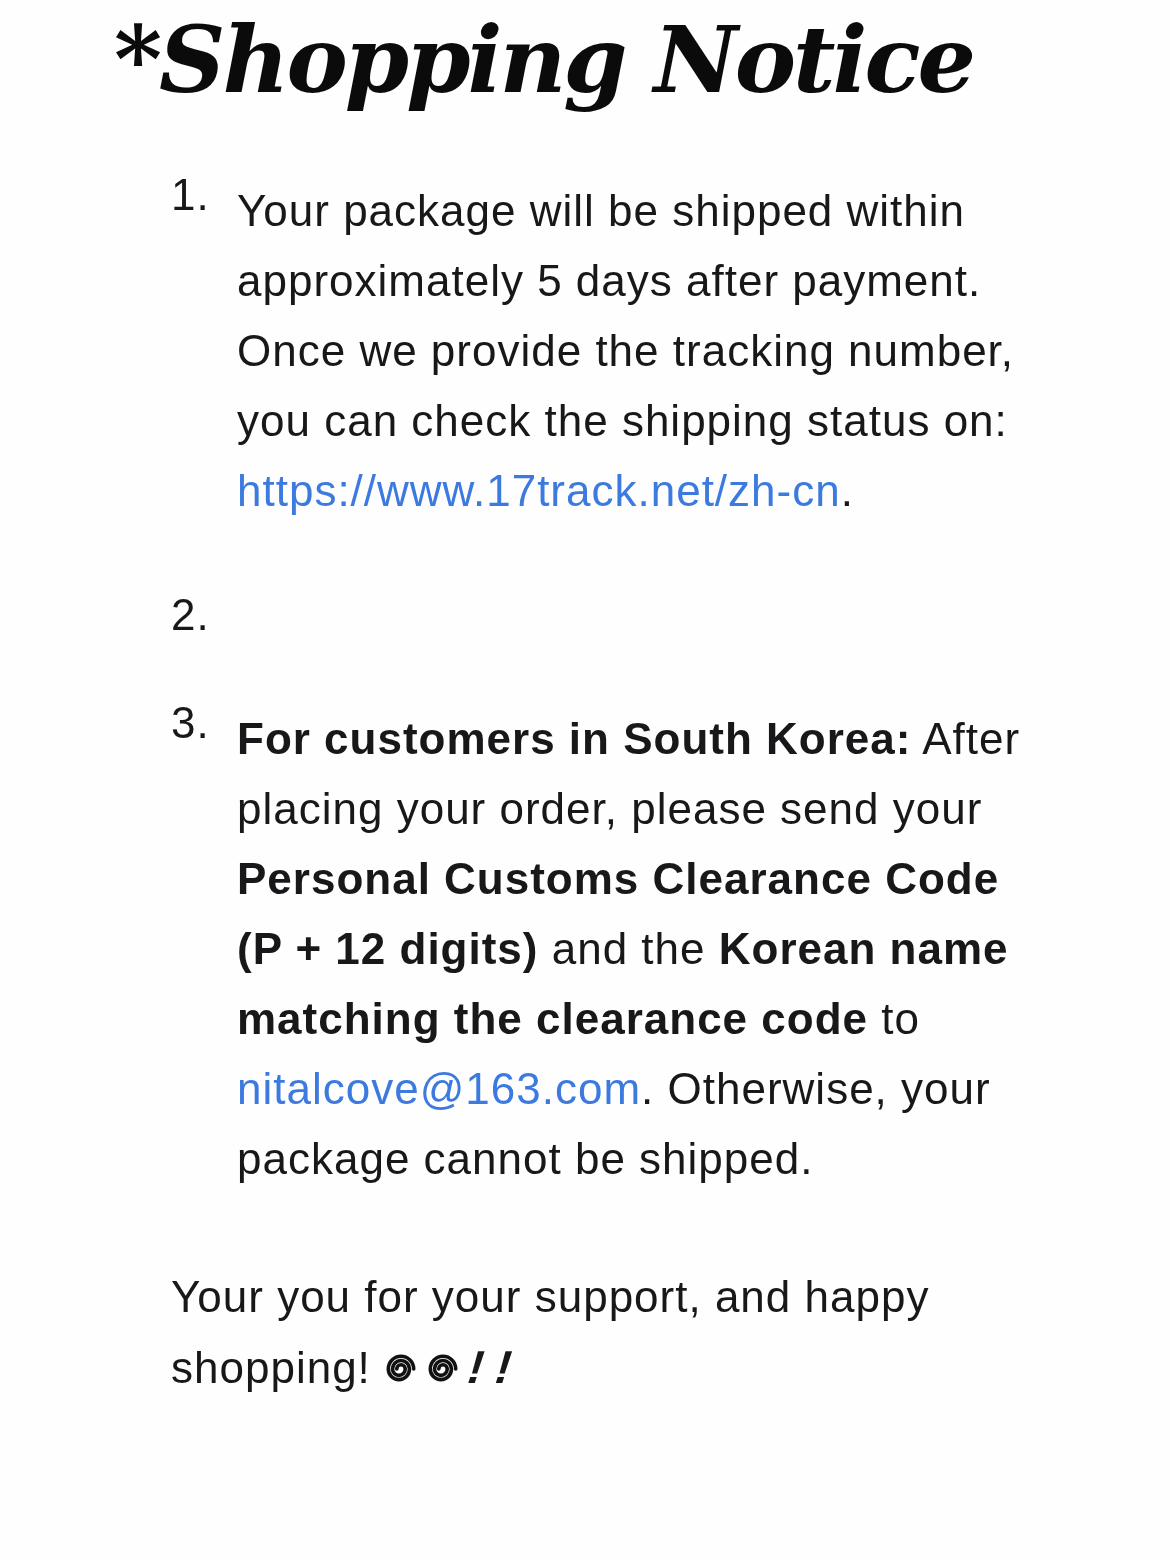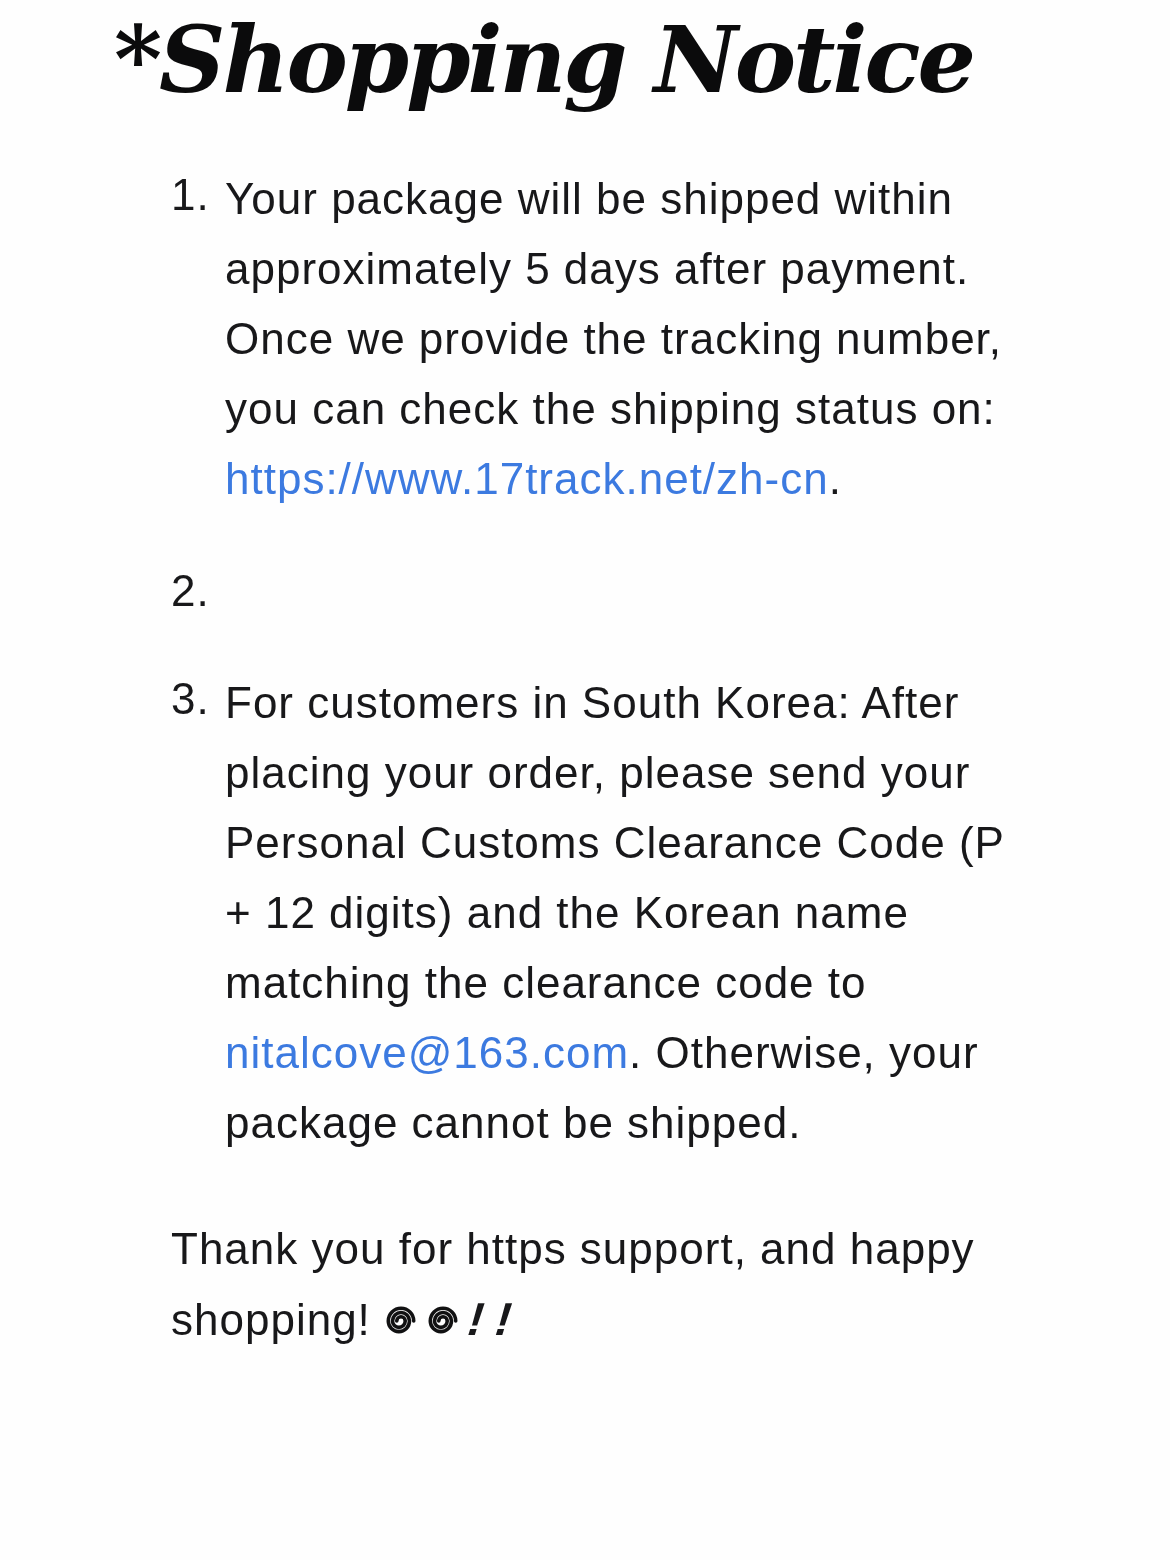--- a/index.html
+++ b/index.html
@@ -33,27 +33,27 @@
     margin-bottom: 38px;
   }
   .num {
     flex: none;
     width: 50px;
     font-size: 44px;
     line-height: 70px;
     letter-spacing: 1px;
   }
   .txt {
-    margin: 4px;
+    margin: 16px;
     width: 790px;
     font-size: 44px;
     line-height: 70px;
     letter-spacing: 1px;
   }
-  .bold { font-weight: 400; }
+  .bold { font-weight: 700; }
   .link { color: #3c7ae0; text-decoration: none; cursor: pointer; }
   .email { font-weight: 400; }
   .closing {
     margin: 52px 0 0 155px;
     width: 880px;
     font-size: 44px;
     line-height: 70px;
     letter-spacing: 1px;
   }
   .spiral {
@@ -89,19 +89,19 @@
       <span class="num">2.</span>
     </div>
 
     <div class="item">
       <span class="num">3.</span>
       <p class="txt"><span class="bold">For customers in South Korea:</span><span> After placing your order, please send your </span><span class="bold">Personal Customs Clearance Code (P + 12 digits)</span><span> and the </span><span class="bold">Korean name matching the clearance code</span><span> to </span><a class="link email">nitalcove@163.com</a><span>. Otherwise, your package cannot be shipped.</span></p>
     </div>
 
   </div>
 
-  <p class="closing"><span>Thank you for https support, and happy shopping!</span><svg class="spiral" viewBox="10.5 11.5 17 17" xmlns="http://www.w3.org/2000/svg">
+  <p class="closing"><span>Your you for your support, and happy shopping!</span><svg class="spiral" viewBox="10.5 11.5 17 17" xmlns="http://www.w3.org/2000/svg">
         <path d="M 17 20 a 2 2 0 0 1 4 0 a 3 3 0 0 1 -6 0 a 4 4 0 0 1 8 0 a 5 5 0 0 1 -10 0 a 6 6 0 0 1 12 0" fill="none" stroke="#111112" stroke-width="1.7" stroke-linecap="round"></path>
       </svg><svg class="spiral" viewBox="10.5 11.5 17 17" xmlns="http://www.w3.org/2000/svg">
         <path d="M 17 20 a 2 2 0 0 1 4 0 a 3 3 0 0 1 -6 0 a 4 4 0 0 1 8 0 a 5 5 0 0 1 -10 0 a 6 6 0 0 1 12 0" fill="none" stroke="#111112" stroke-width="1.7" stroke-linecap="round"></path>
       </svg><span class="bangs">!!</span></p>
 
 </div>
 
 </body></html>

